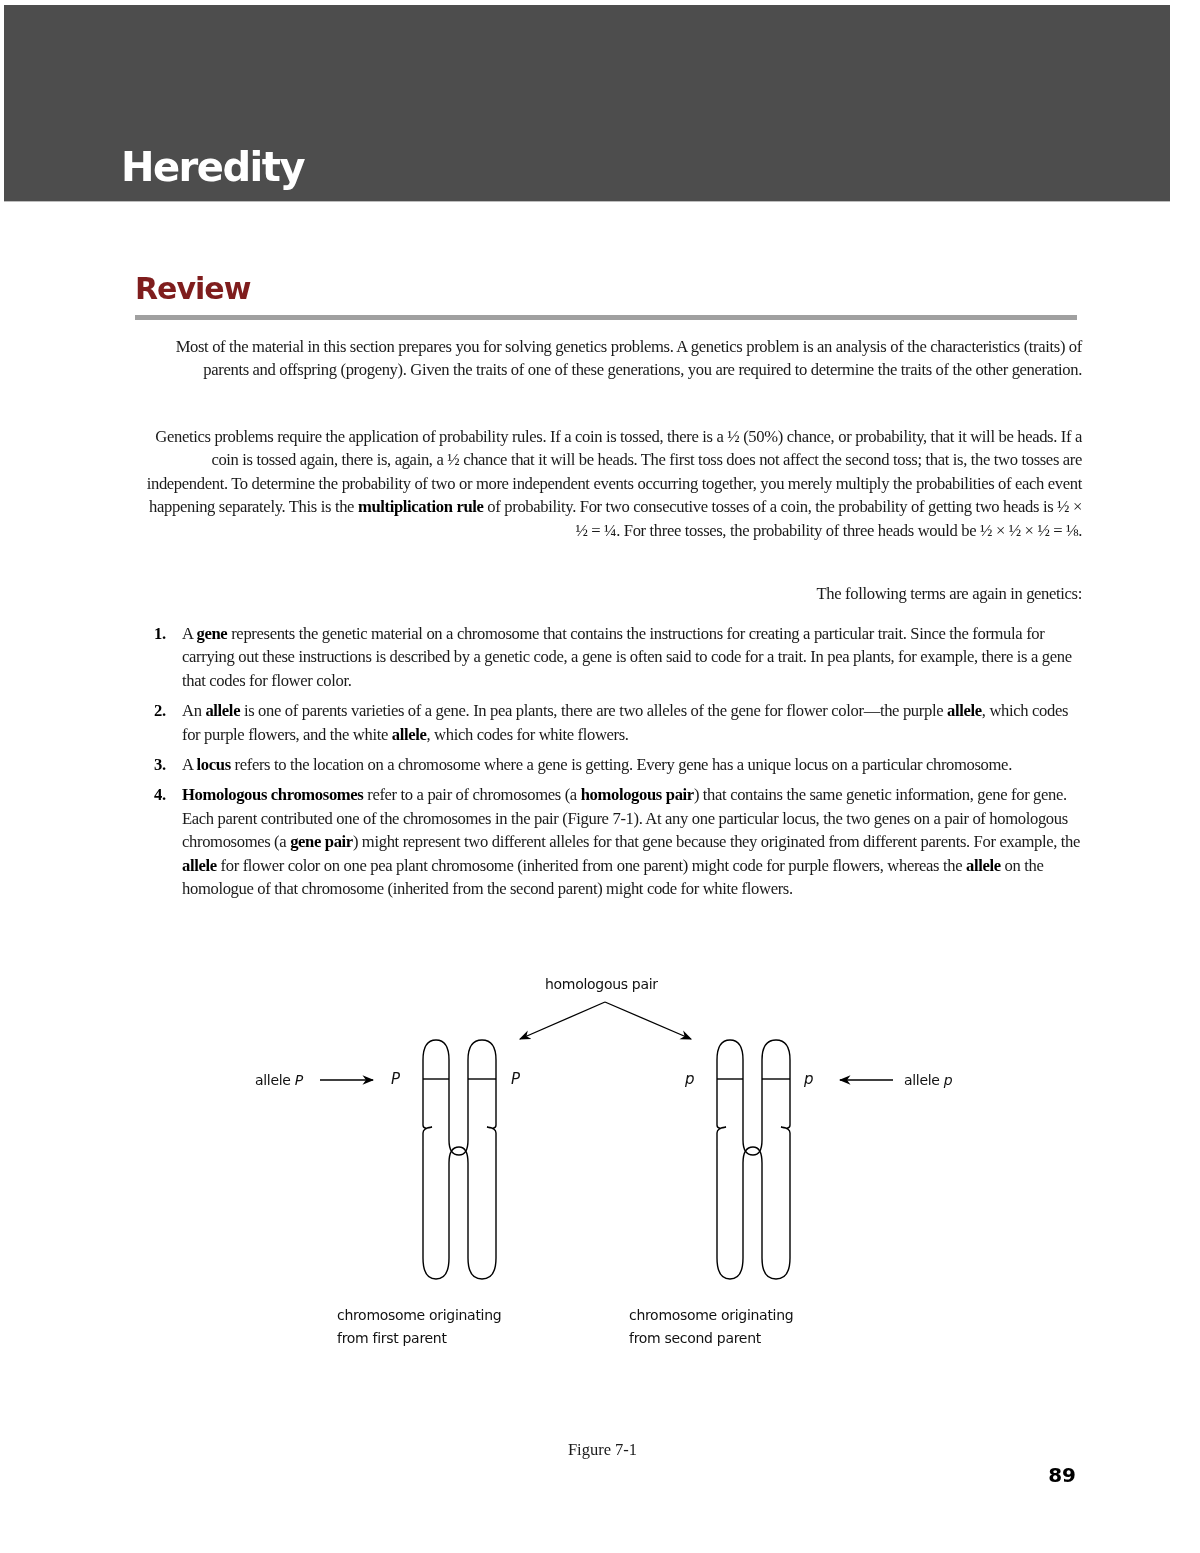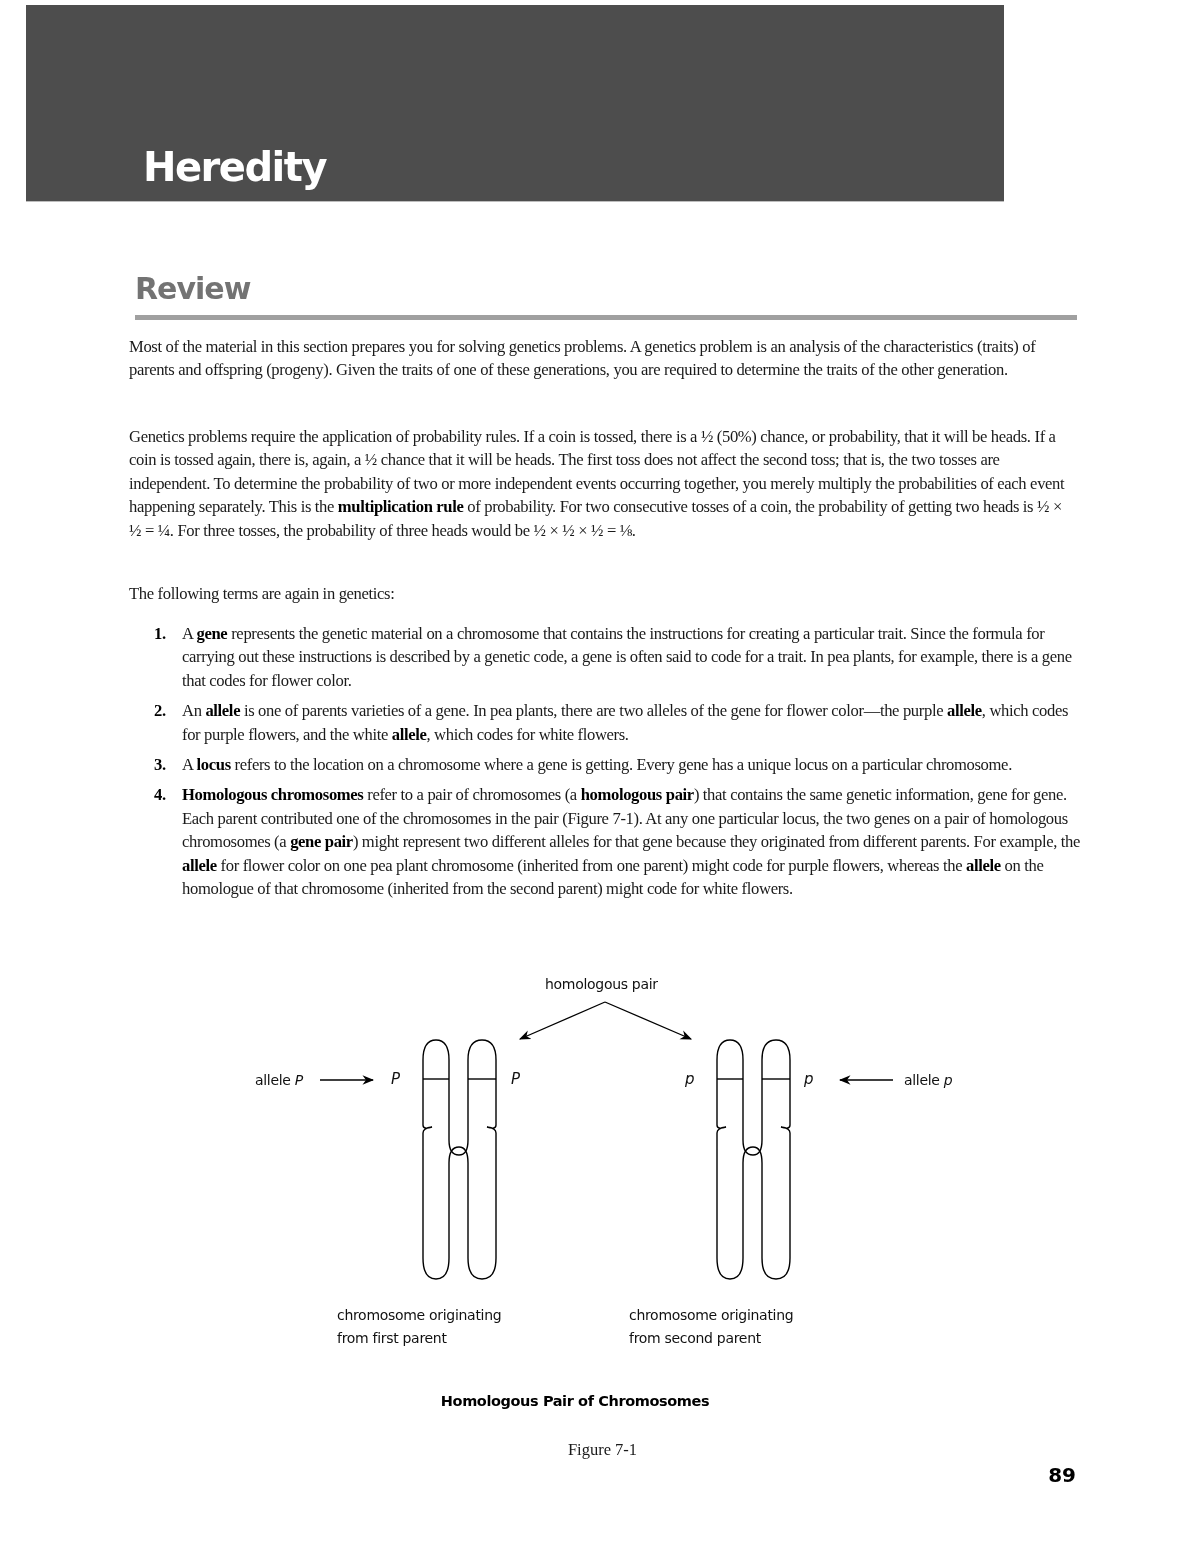--- a/index.html
+++ b/index.html
@@ -1,35 +1,35 @@
 <!DOCTYPE html>
 <html><head>
 <meta charset="utf-8">
 <style>
   html, body { margin: 0; padding: 0; background: #ffffff; }
   body { width: 1200px; height: 1553px; position: relative; overflow: hidden;
          font-family: "Liberation Serif", "DejaVu Serif", serif; color: #1a1a1a; }
 
-  .banner { position: absolute; left: 26px; top: 5px; width: 978px; height: 196px;
+  .banner { position: absolute; left: 4px; top: 5px; width: 1166px; height: 196px;
             background: #4d4d4d; box-shadow: 0 1px 0 #bdbdbd; }
   .banner-title { position: absolute; left: 117px; top: 142px; margin: 0;
                   font-family: "DejaVu Sans", "Liberation Sans", sans-serif;
                   font-weight: bold; font-size: 40px; letter-spacing: -1.5px;
                   color: #ffffff; line-height: 1; }
 
   .section-title { position: absolute; left: 135px; top: 274px; margin: 0;
                    font-family: "DejaVu Sans", "Liberation Sans", sans-serif;
                    font-weight: bold; font-size: 30px; letter-spacing: -1px;
-                   color: #737373; line-height: 1; text-align: center; }
+                   color: #7f1d1d; line-height: 1; text-align: center; }
   .section-rule { position: absolute; left: 135px; top: 315px; width: 942px; height: 5px;
                   background: #a0a0a0; }
 
-  .body-text { position: absolute; left: 129px; width: 945px;
+  .body-text { position: absolute; left: 137px; width: 945px;
                font-size: 16.6px; line-height: 23.4px; letter-spacing: -0.35px;
-               margin: 0; color: #1a1a1a; }
+               margin: 0; color: #1a1a1a; text-align: right; }
   .p1 { top: 335px; }
   .p2 { top: 425px; }
   .p3 { top: 582px; }
   b { font-weight: bold; color: #000; }
 
   .terms { position: absolute; left: 135px; top: 622px; width: 945px; margin: 0; padding: 0;
            list-style: none; }
   .term { position: relative; padding-left: 47px; margin-bottom: 7px;
           font-size: 16.6px; line-height: 23.4px; letter-spacing: -0.35px; }
   .term-num { position: absolute; left: 19px; top: 0; font-weight: bold; color: #000; }
@@ -131,17 +131,16 @@
 
   <div class="caption-two" style="left:337px; width:200px; top:344px;">
     <div>chromosome originating</div>
     <div>from first parent</div>
   </div>
   <div class="caption-two" style="left:629px; width:204px; top:344px;">
     <div>chromosome originating</div>
     <div>from second parent</div>
   </div>
 
-  <div class="fig-title">Homologous Pair of Chromosomes</div>
   <div class="fig-number">Figure 7-1</div>
 </div>
 
 <div class="page-number">89</div>
 
 </body></html>

